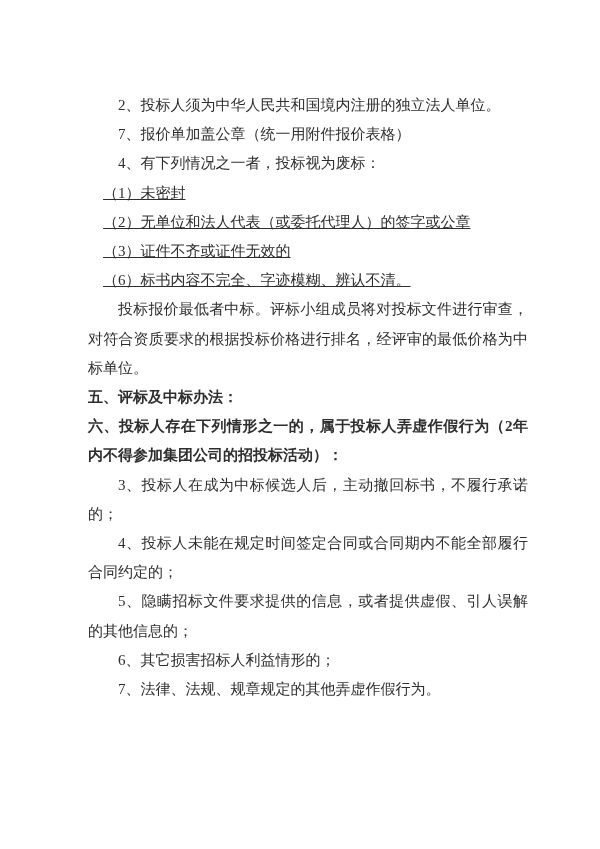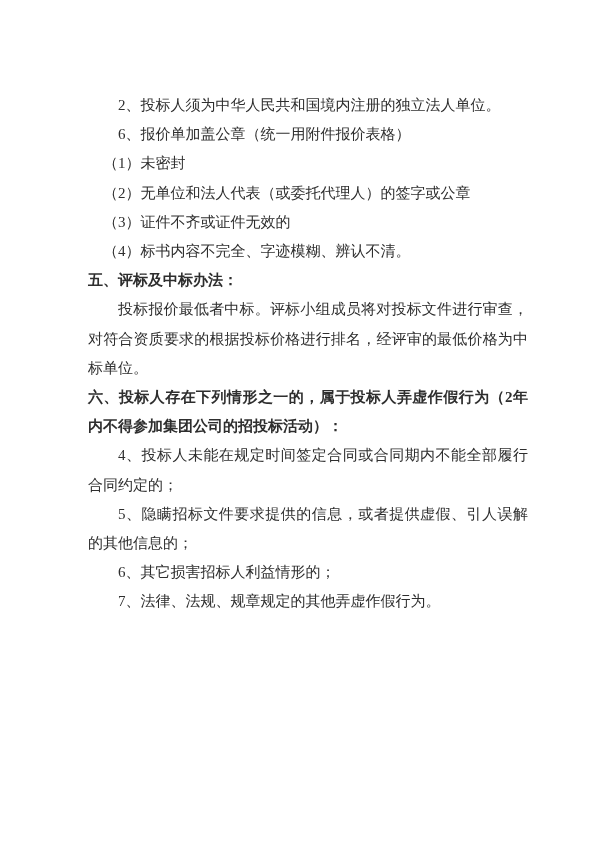--- a/index.html
+++ b/index.html
@@ -21,38 +21,40 @@
     line-height: 29.2px;
     overflow: hidden;
   }
   .para {
     margin: 0;
     text-align: justify;
     text-justify: inter-character;
     word-break: normal;
   }
   .para.indent-2 { text-indent: 2em; }
-  .para.indent-1 { text-indent: 1em; }
+  .para.indent-1 { text-indent: 1em; text-decoration: underline; }
   .para.heading  { font-weight: bold; text-indent: 0; }
 </style>
 </head>
 <body>
 
 <div class="page">
 
   <p class="para indent-2">2、投标人须为中华人民共和国境内注册的独立法人单位。</p>
-  <p class="para indent-2">6、报价单加盖公章（统一用附件报价表格）</p>
+  <p class="para indent-2">7、报价单加盖公章（统一用附件报价表格）</p>
+  <p class="para indent-2">4、有下列情况之一者，投标视为废标：</p>
 
   <p class="para indent-1">（1）未密封</p>
   <p class="para indent-1">（2）无单位和法人代表（或委托代理人）的签字或公章</p>
   <p class="para indent-1">（3）证件不齐或证件无效的</p>
-  <p class="para indent-1">（4）标书内容不完全、字迹模糊、辨认不清。</p>
+  <p class="para indent-1">（6）标书内容不完全、字迹模糊、辨认不清。</p>
 
+  <p class="para indent-2">投标报价最低者中标。评标小组成员将对投标文件进行审查，对符合资质要求的根据投标价格进行排名，经评审的最低价格为中标单位。</p>
   <p class="para heading">五、评标及中标办法：</p>
-  <p class="para indent-2">投标报价最低者中标。评标小组成员将对投标文件进行审查，对符合资质要求的根据投标价格进行排名，经评审的最低价格为中标单位。</p>
 
   <p class="para heading">六、投标人存在下列情形之一的，属于投标人弄虚作假行为（2年内不得参加集团公司的招投标活动）：</p>
+  <p class="para indent-2">3、投标人在成为中标候选人后，主动撤回标书，不履行承诺的；</p>
   <p class="para indent-2">4、投标人未能在规定时间签定合同或合同期内不能全部履行合同约定的；</p>
   <p class="para indent-2">5、隐瞒招标文件要求提供的信息，或者提供虚假、引人误解的其他信息的；</p>
   <p class="para indent-2">6、其它损害招标人利益情形的；</p>
   <p class="para indent-2">7、法律、法规、规章规定的其他弄虚作假行为。</p>
 
 </div>
 
 </body></html>

